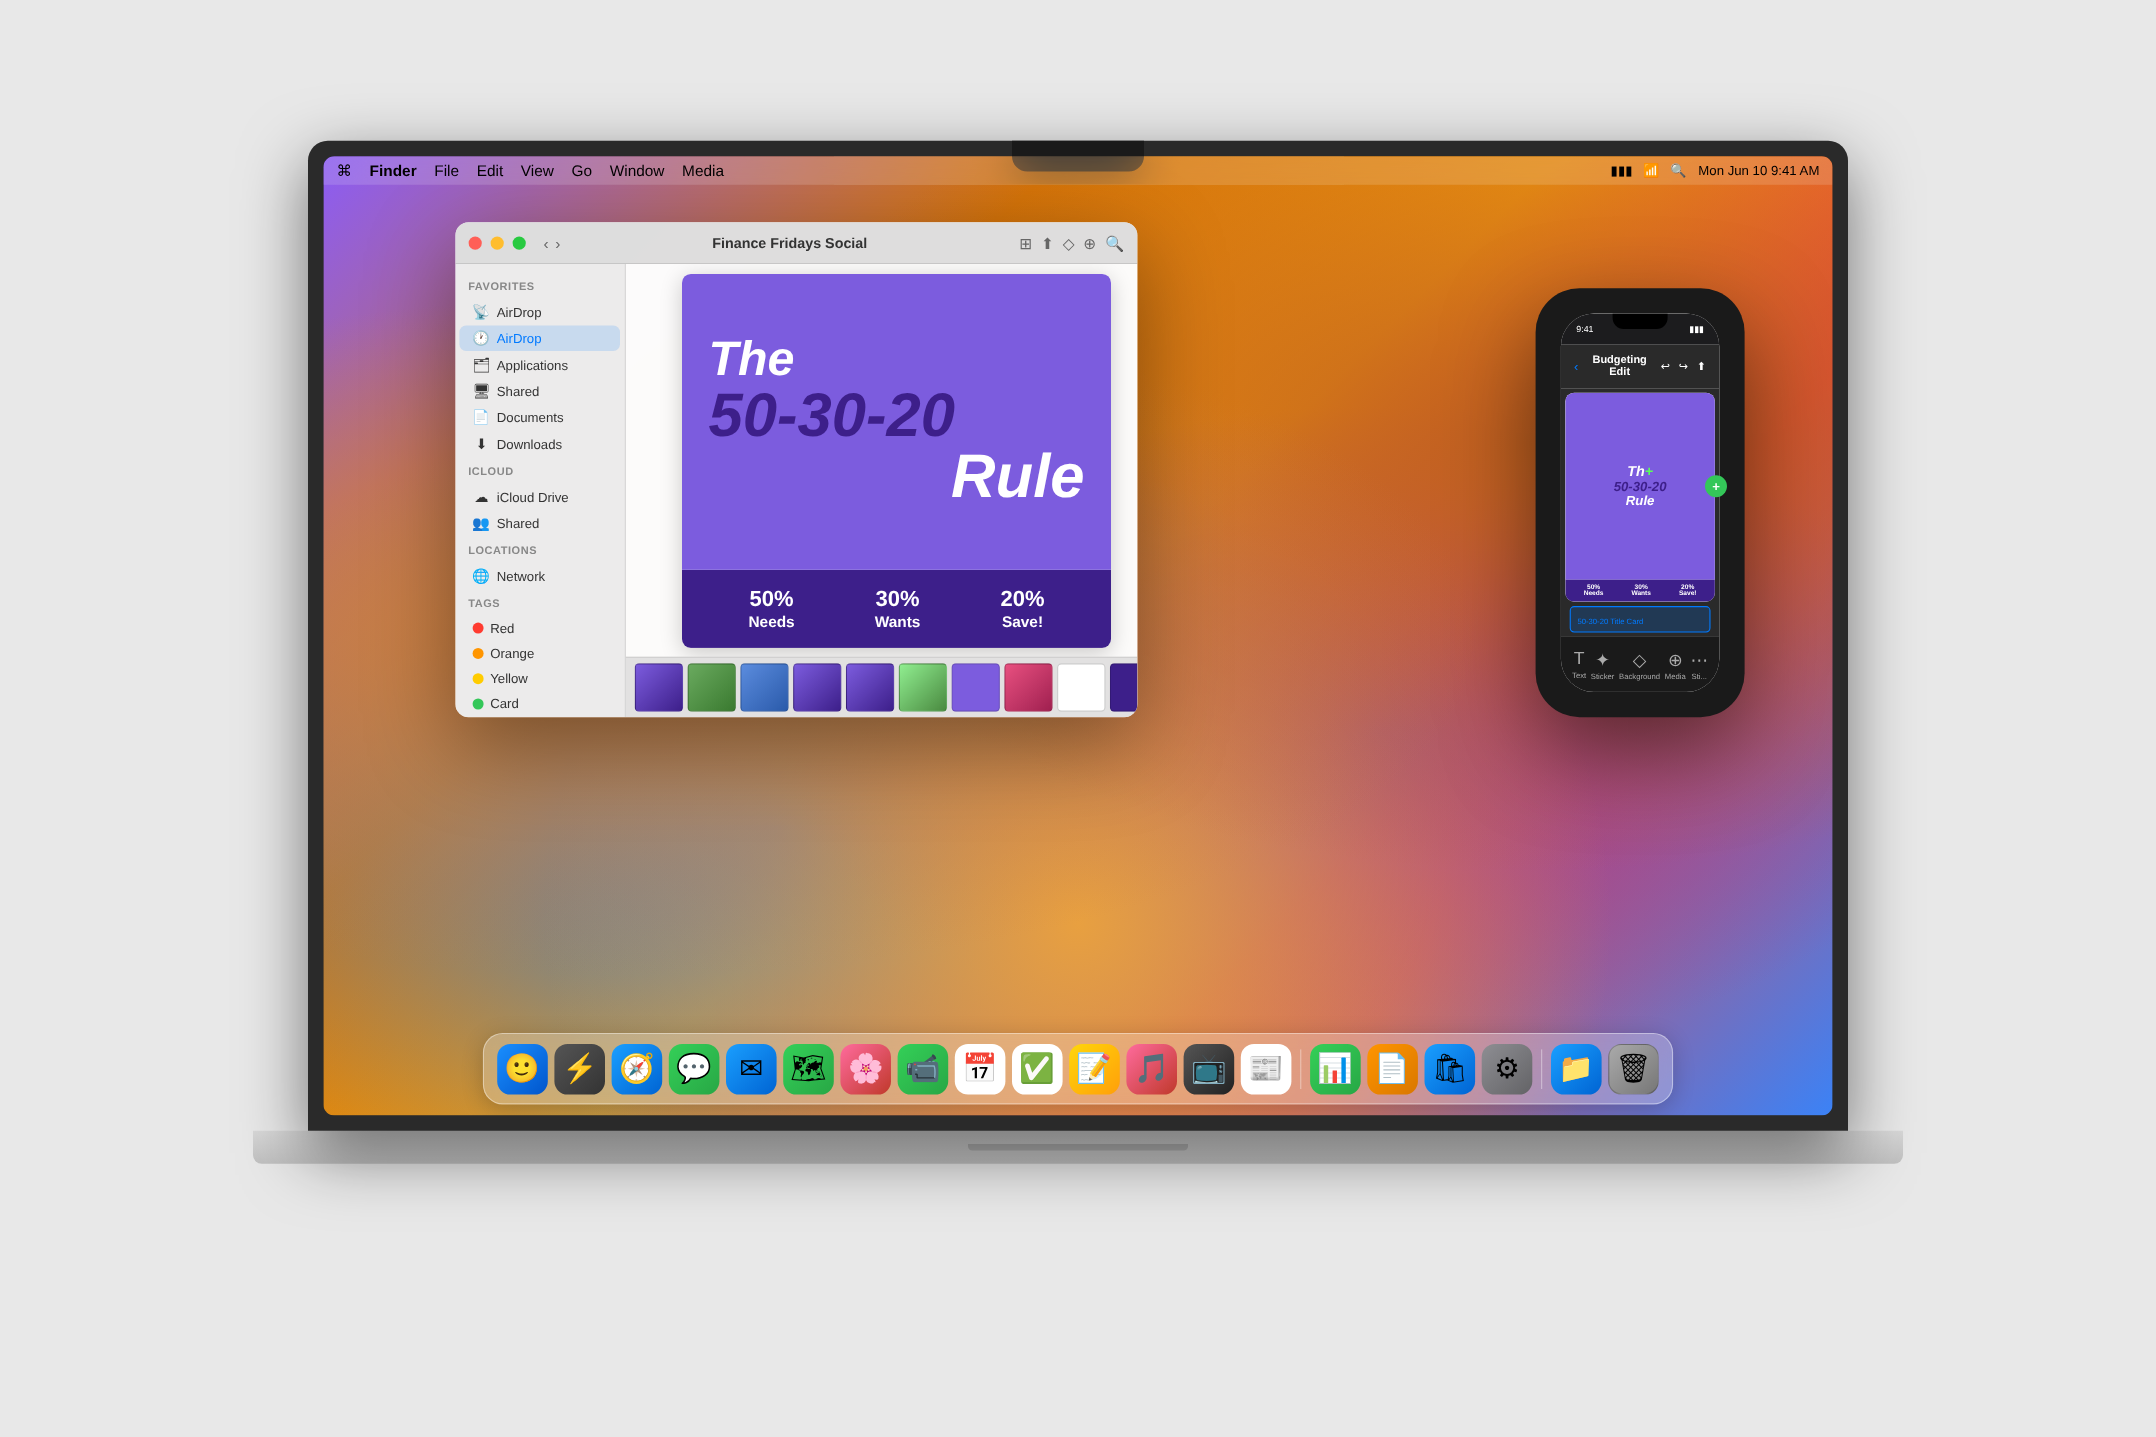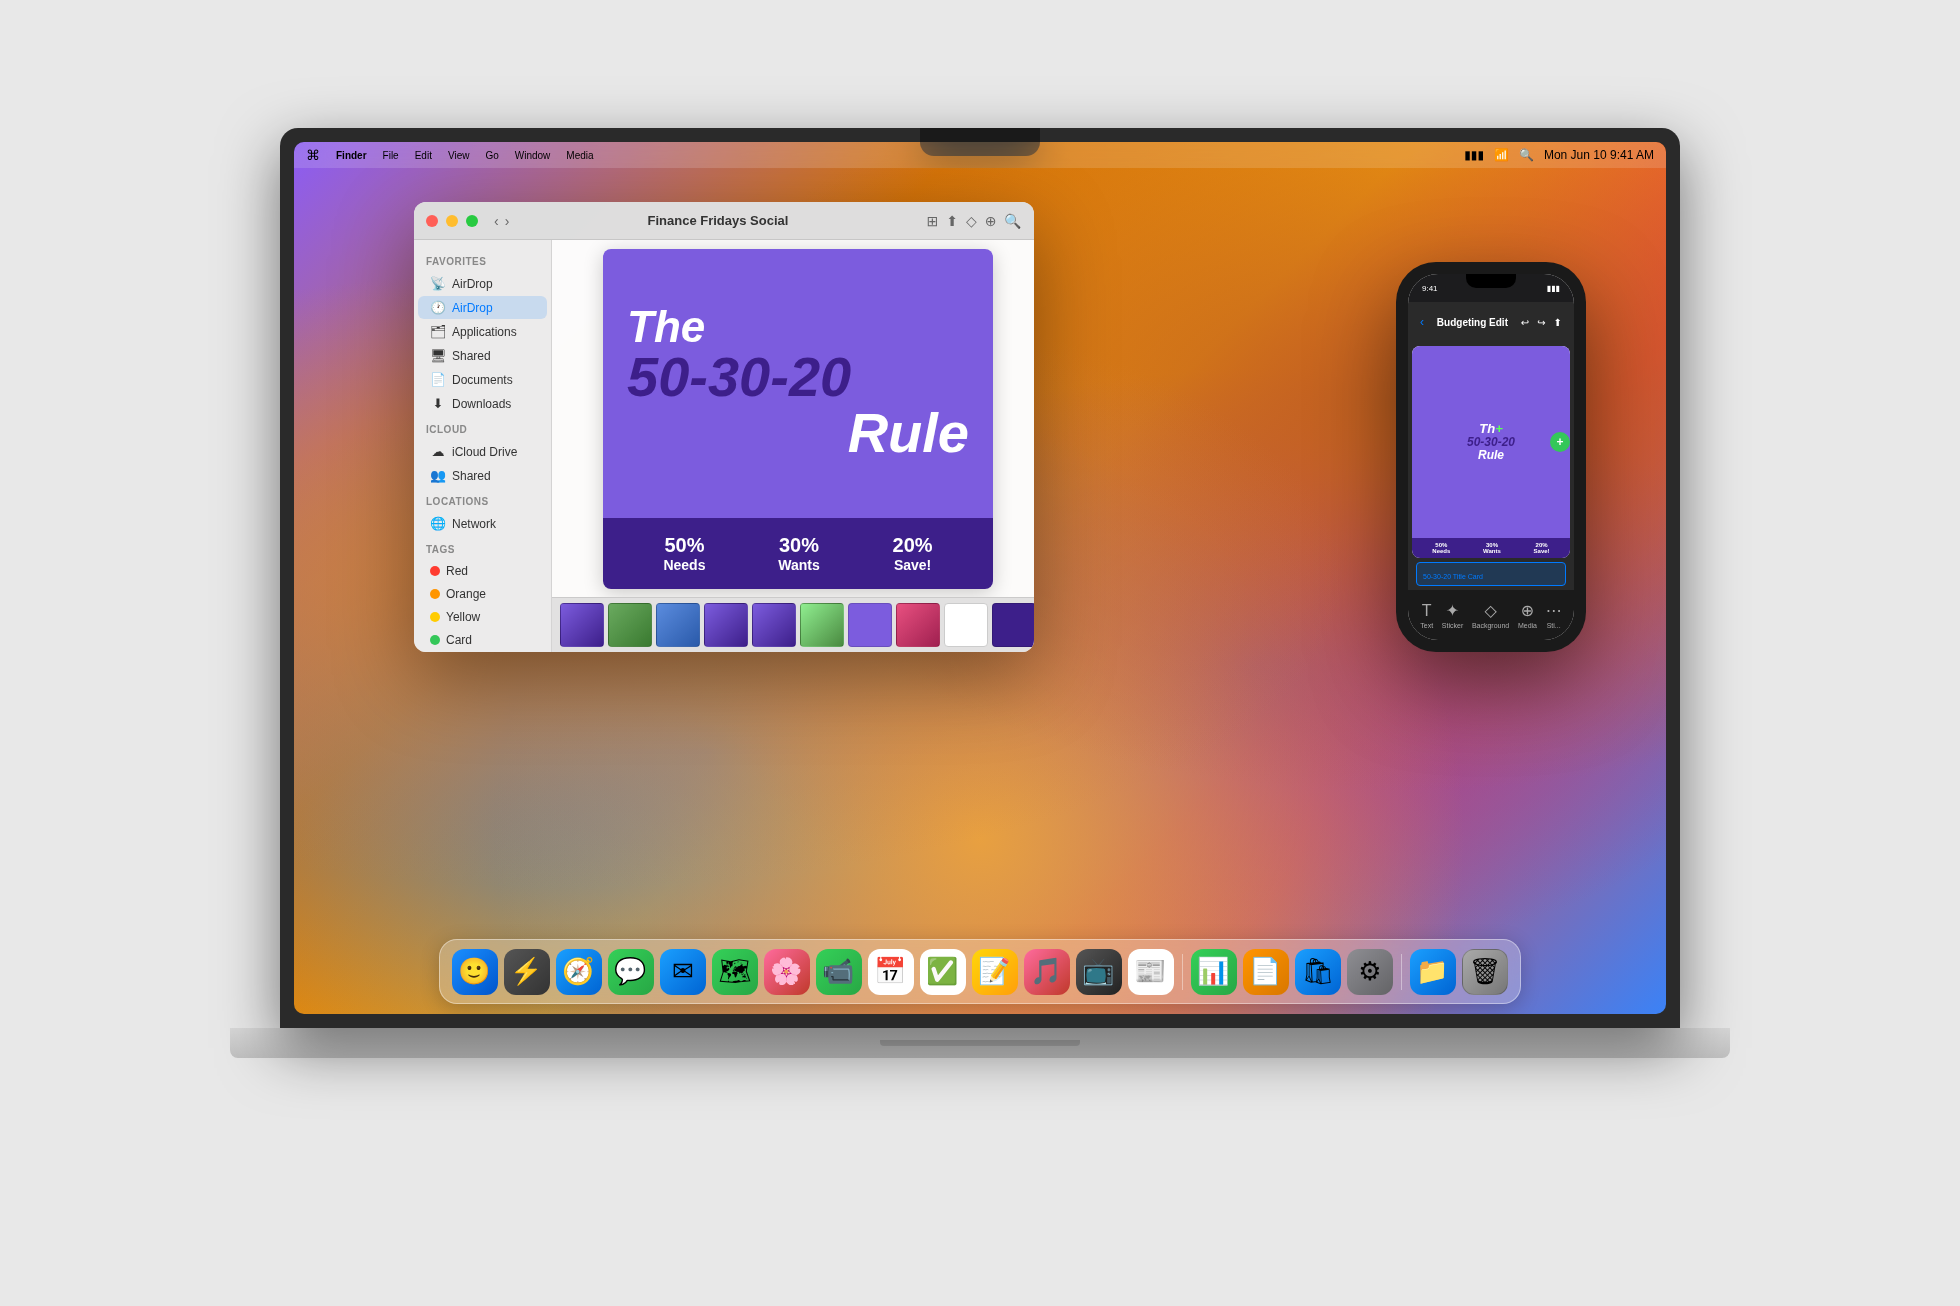--- a/index.html
+++ b/index.html
@@ -96,21 +96,21 @@
 
     .menubar-right {
       margin-left: auto;
       display: flex;
       align-items: center;
       gap: 10px;
       font-size: 12px;
     }
 
     .menu-item {
-      font-size: 10px;
+      font-size: 14px;
       font-weight: 400;
       color: #000;
     }
 
     .menu-item.bold { font-weight: 600; }
 
     
     .finder-window {
       position: absolute;
       top: 60px;
@@ -178,21 +178,21 @@
     }
 
     .finder-body {
       display: flex;
       flex: 1;
       overflow: hidden;
     }
 
     
     .finder-sidebar {
-      width: 138px;
+      width: 155px;
       background: rgba(235,235,235,0.9);
       border-right: 1px solid rgba(0,0,0,0.1);
       padding: 8px 0;
       font-size: 12px;
       overflow-y: auto;
       flex-shrink: 0;
     }
 
     .sidebar-section-header {
       font-size: 10px;
@@ -325,21 +325,21 @@
 
     
     .iphone-mockup {
       position: absolute;
       top: 120px;
       right: 80px;
       width: 190px;
       height: 390px;
       background: #1a1a1a;
       border-radius: 40px;
-      padding: 12px;
+      padding: 23px;
       box-shadow: 0 30px 80px rgba(0,0,0,0.5);
       z-index: 50;
     }
 
     .iphone-screen {
       width: 100%;
       height: 100%;
       background: #f0f0f0;
       border-radius: 30px;
       overflow: hidden;

